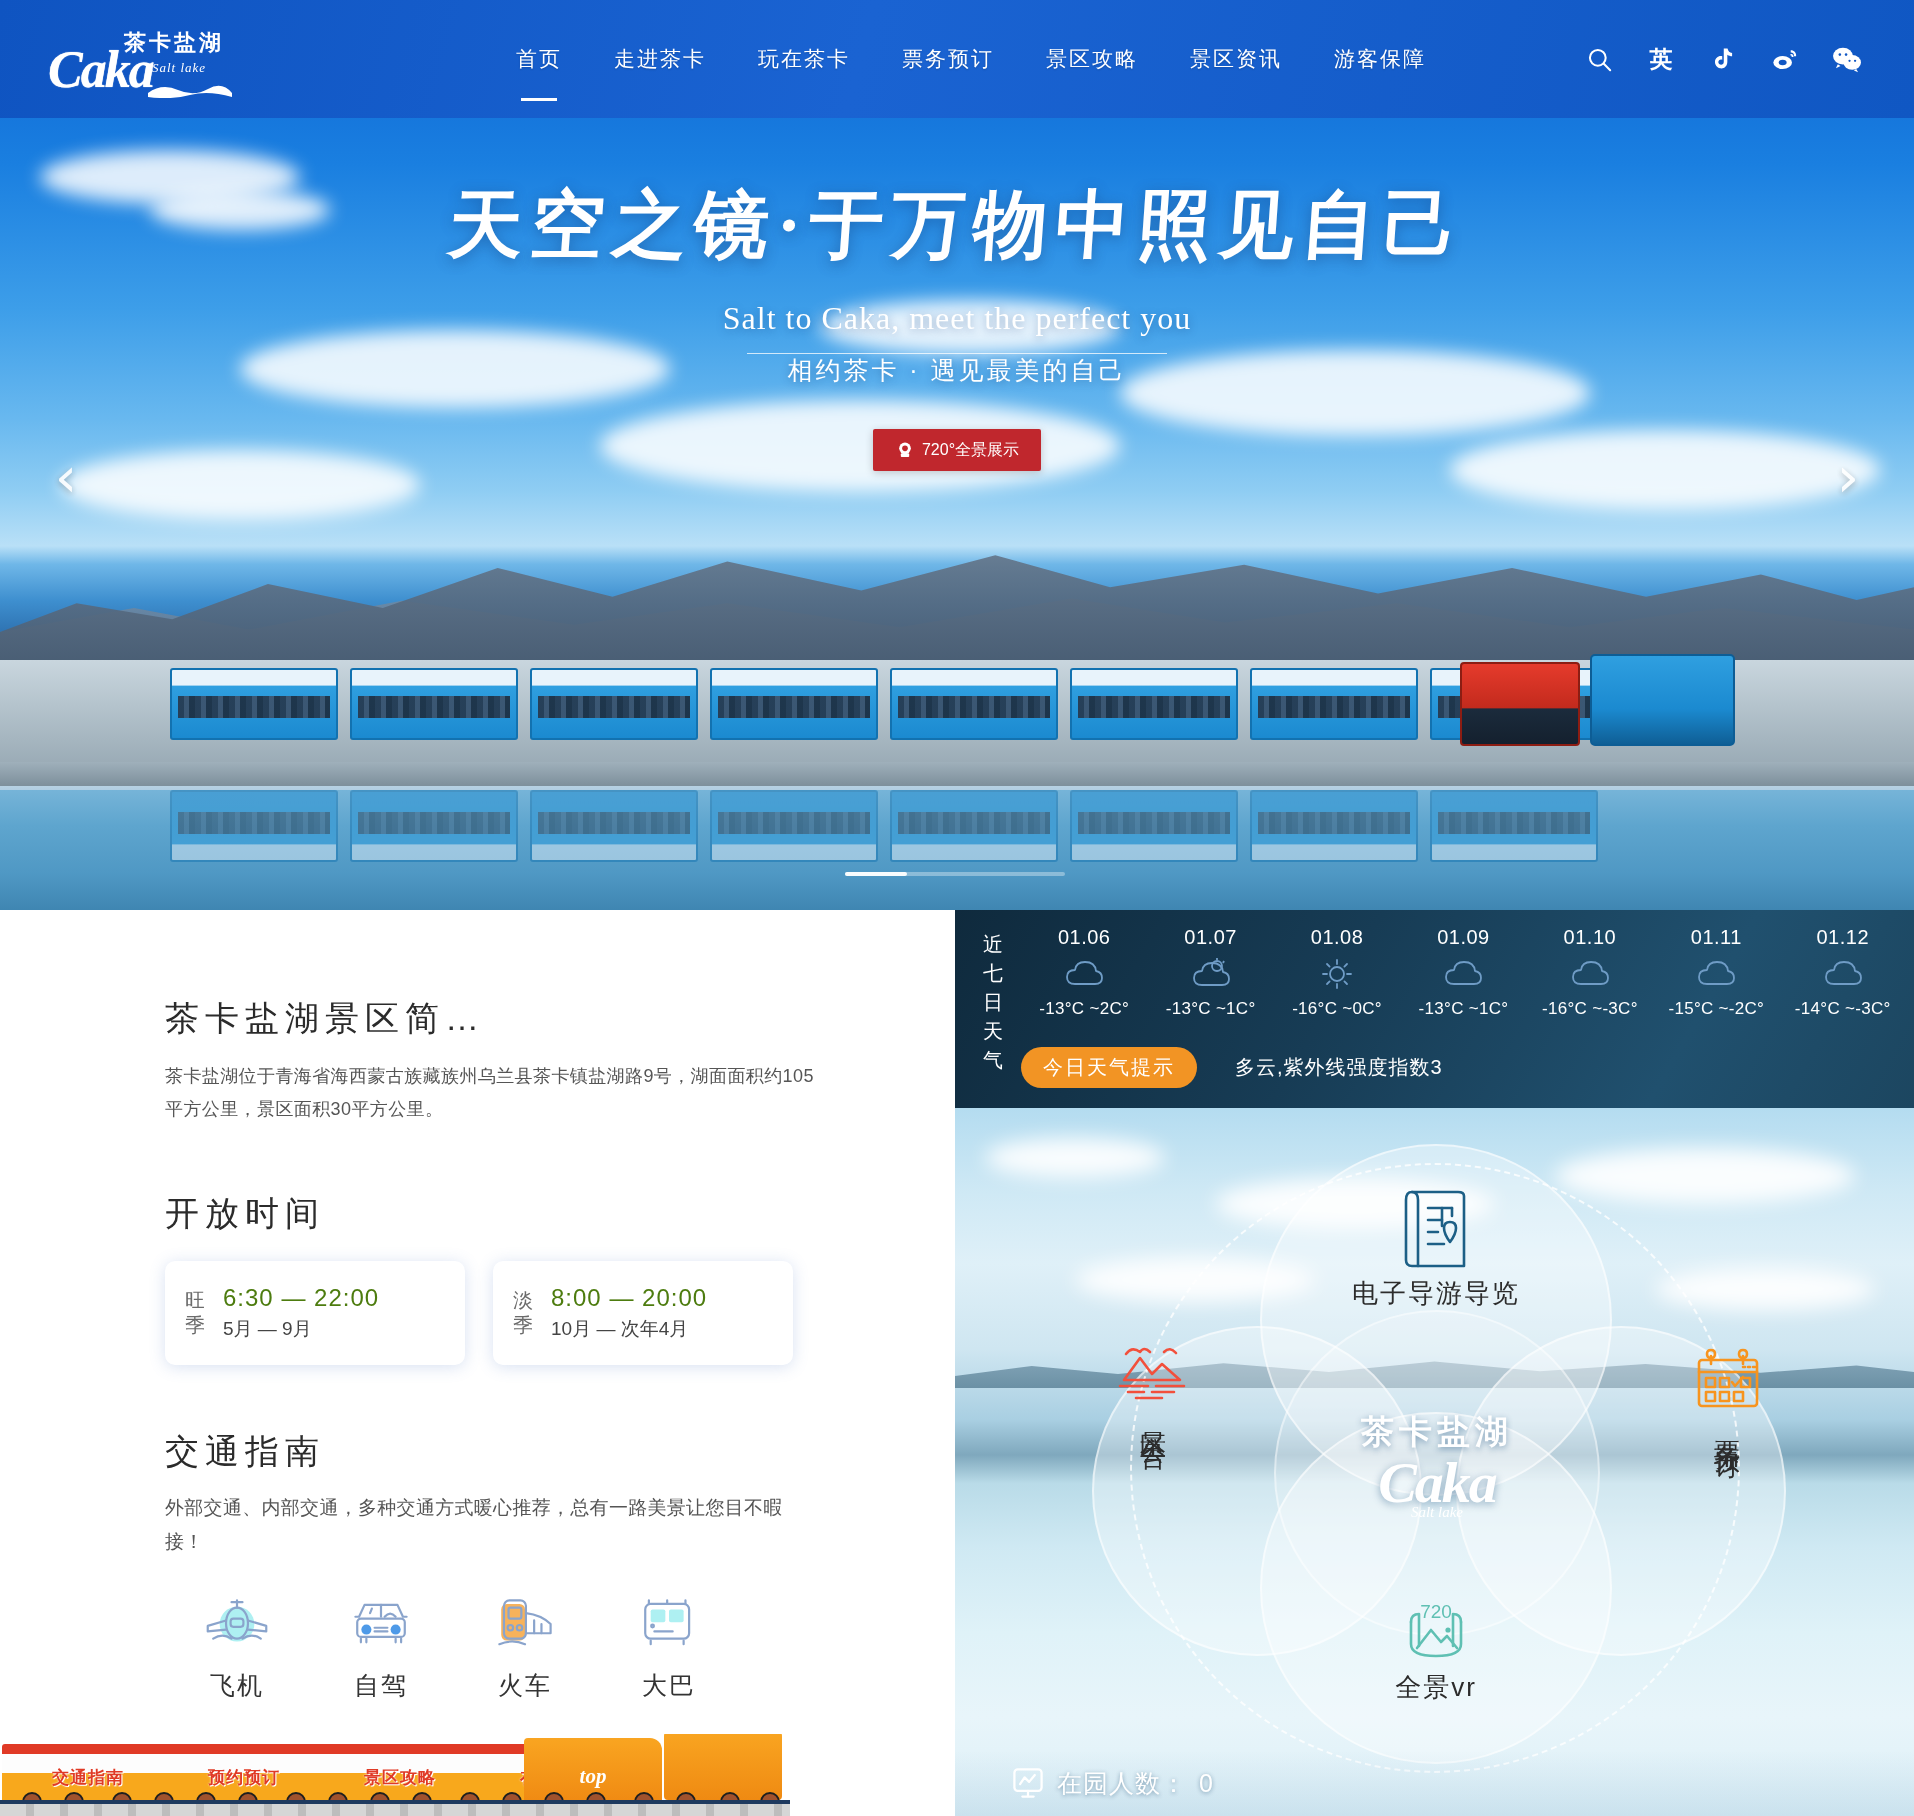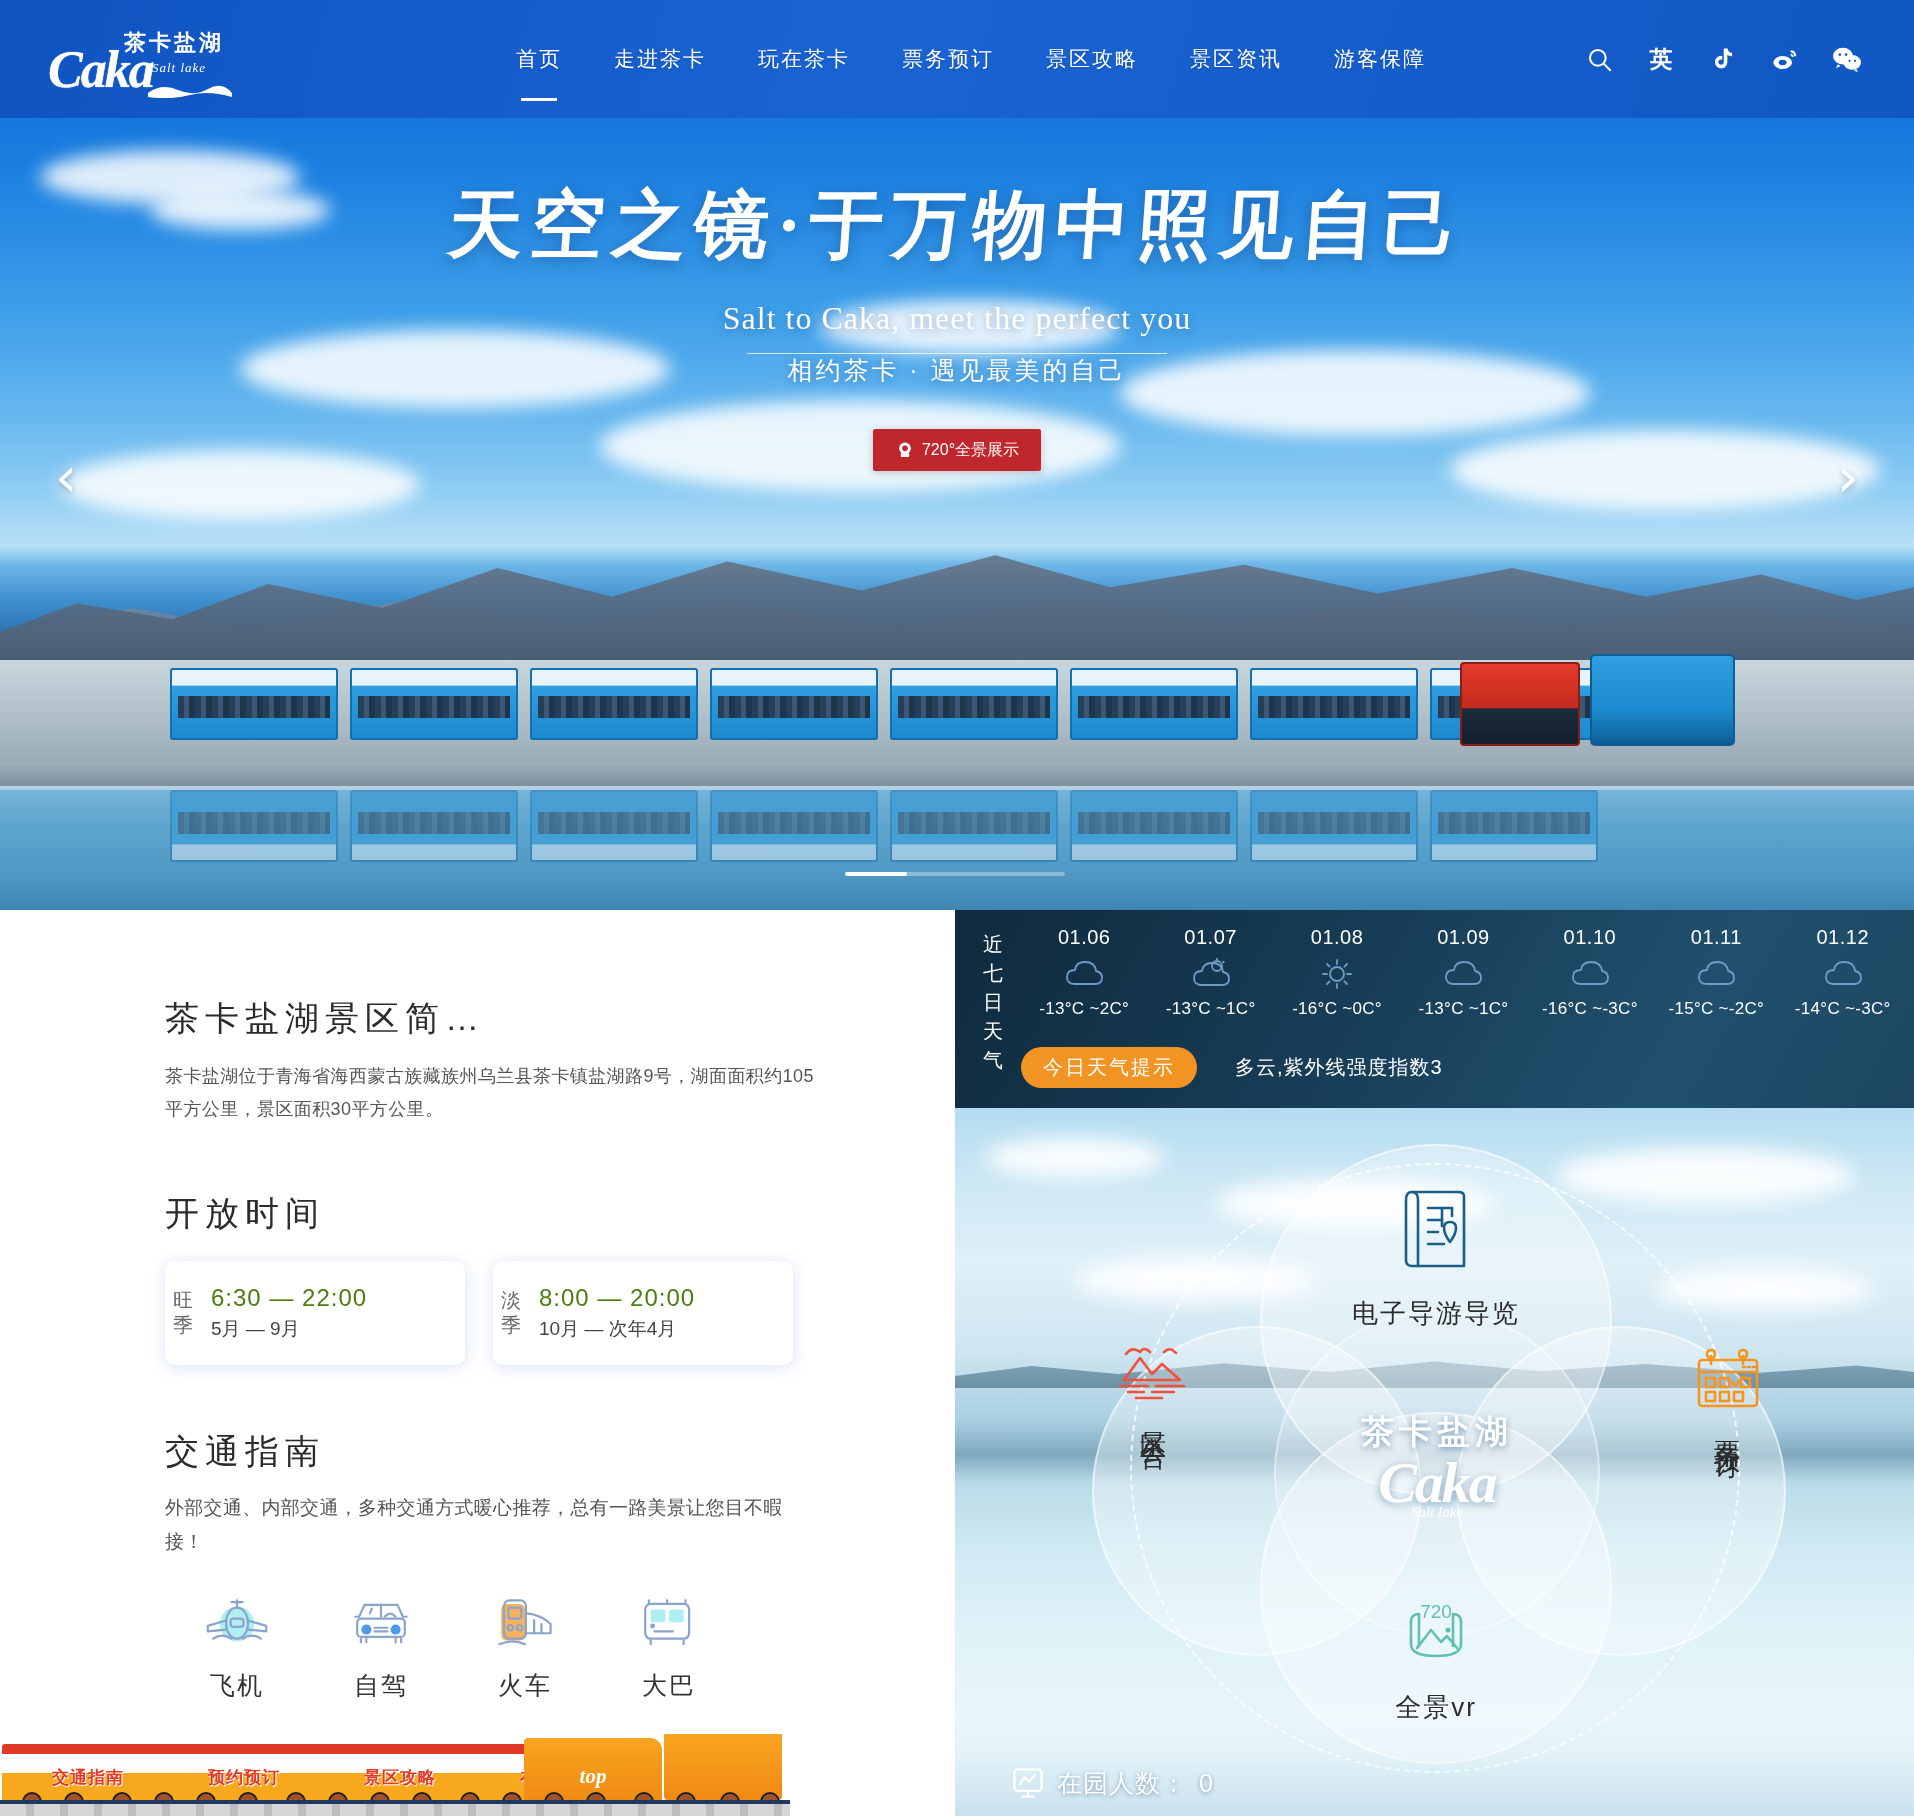--- a/index.html
+++ b/index.html
@@ -191,21 +191,21 @@
     width:650px; letter-spacing:.4px;
   }
   .sec-title2 {
     margin-top:64px; font-size:34px; color:#2b2b2b;
     letter-spacing:6px; font-weight:500;
   }
   .hours-row { margin-top:24px; display:flex; gap:28px; }
   .hours-card {
     width:300px; height:104px; background:#fff; border-radius:10px;
     box-shadow:0 2px 16px rgba(90,130,200,.24);
-    display:flex; align-items:center; padding:0 8px; gap:14px;
+    display:flex; align-items:center; padding:0 20px; gap:14px;
   }
   .season {
     font-size:20px; color:#6b6b6b; line-height:1.25; letter-spacing:1px;
     width:24px; flex:none;
   }
   .hcol { display:flex; flex-direction:column; }
   .htime { font-size:24px; color:#4d7c0f; letter-spacing:1px; white-space:nowrap; }
   .hmon { font-size:19px; color:#444; margin-top:4px; white-space:nowrap; }
 
   .traffic-desc {
@@ -337,21 +337,21 @@
   .core-caka {
     font-family:"Liberation Serif",serif; font-style:italic; font-weight:bold;
     font-size:58px; letter-spacing:-2px; margin-top:-6px;
     text-shadow:0 2px 8px rgba(0,60,110,.4);
   }
   .core-en { font-size:15px; font-style:italic;
              font-family:"Liberation Serif",serif; margin-top:-12px; }
 
   .cm-item { position:absolute; cursor:pointer; text-align:center; }
   .cm-item svg { display:block; margin:0 auto; }
-  .cm-label { font-size:26px; color:#2c2c2c; letter-spacing:2px; margin-top:24px; }
+  .cm-label { font-size:26px; color:#2c2c2c; letter-spacing:2px; margin-top:4px; }
   .cm-label.vert {
     writing-mode:vertical-rl; text-orientation:upright;
     letter-spacing:4px; margin:8px auto 0;
   }
   .cm-top  { left:186px; top:28px; width:300px; }
   .cm-left { left:-20px; top:184px; width:148px; }
   .cm-right{ right:-32px; top:190px; width:148px; }
   .cm-bot  { left:216px; top:442px; width:240px; }
 
   .statusbar {

